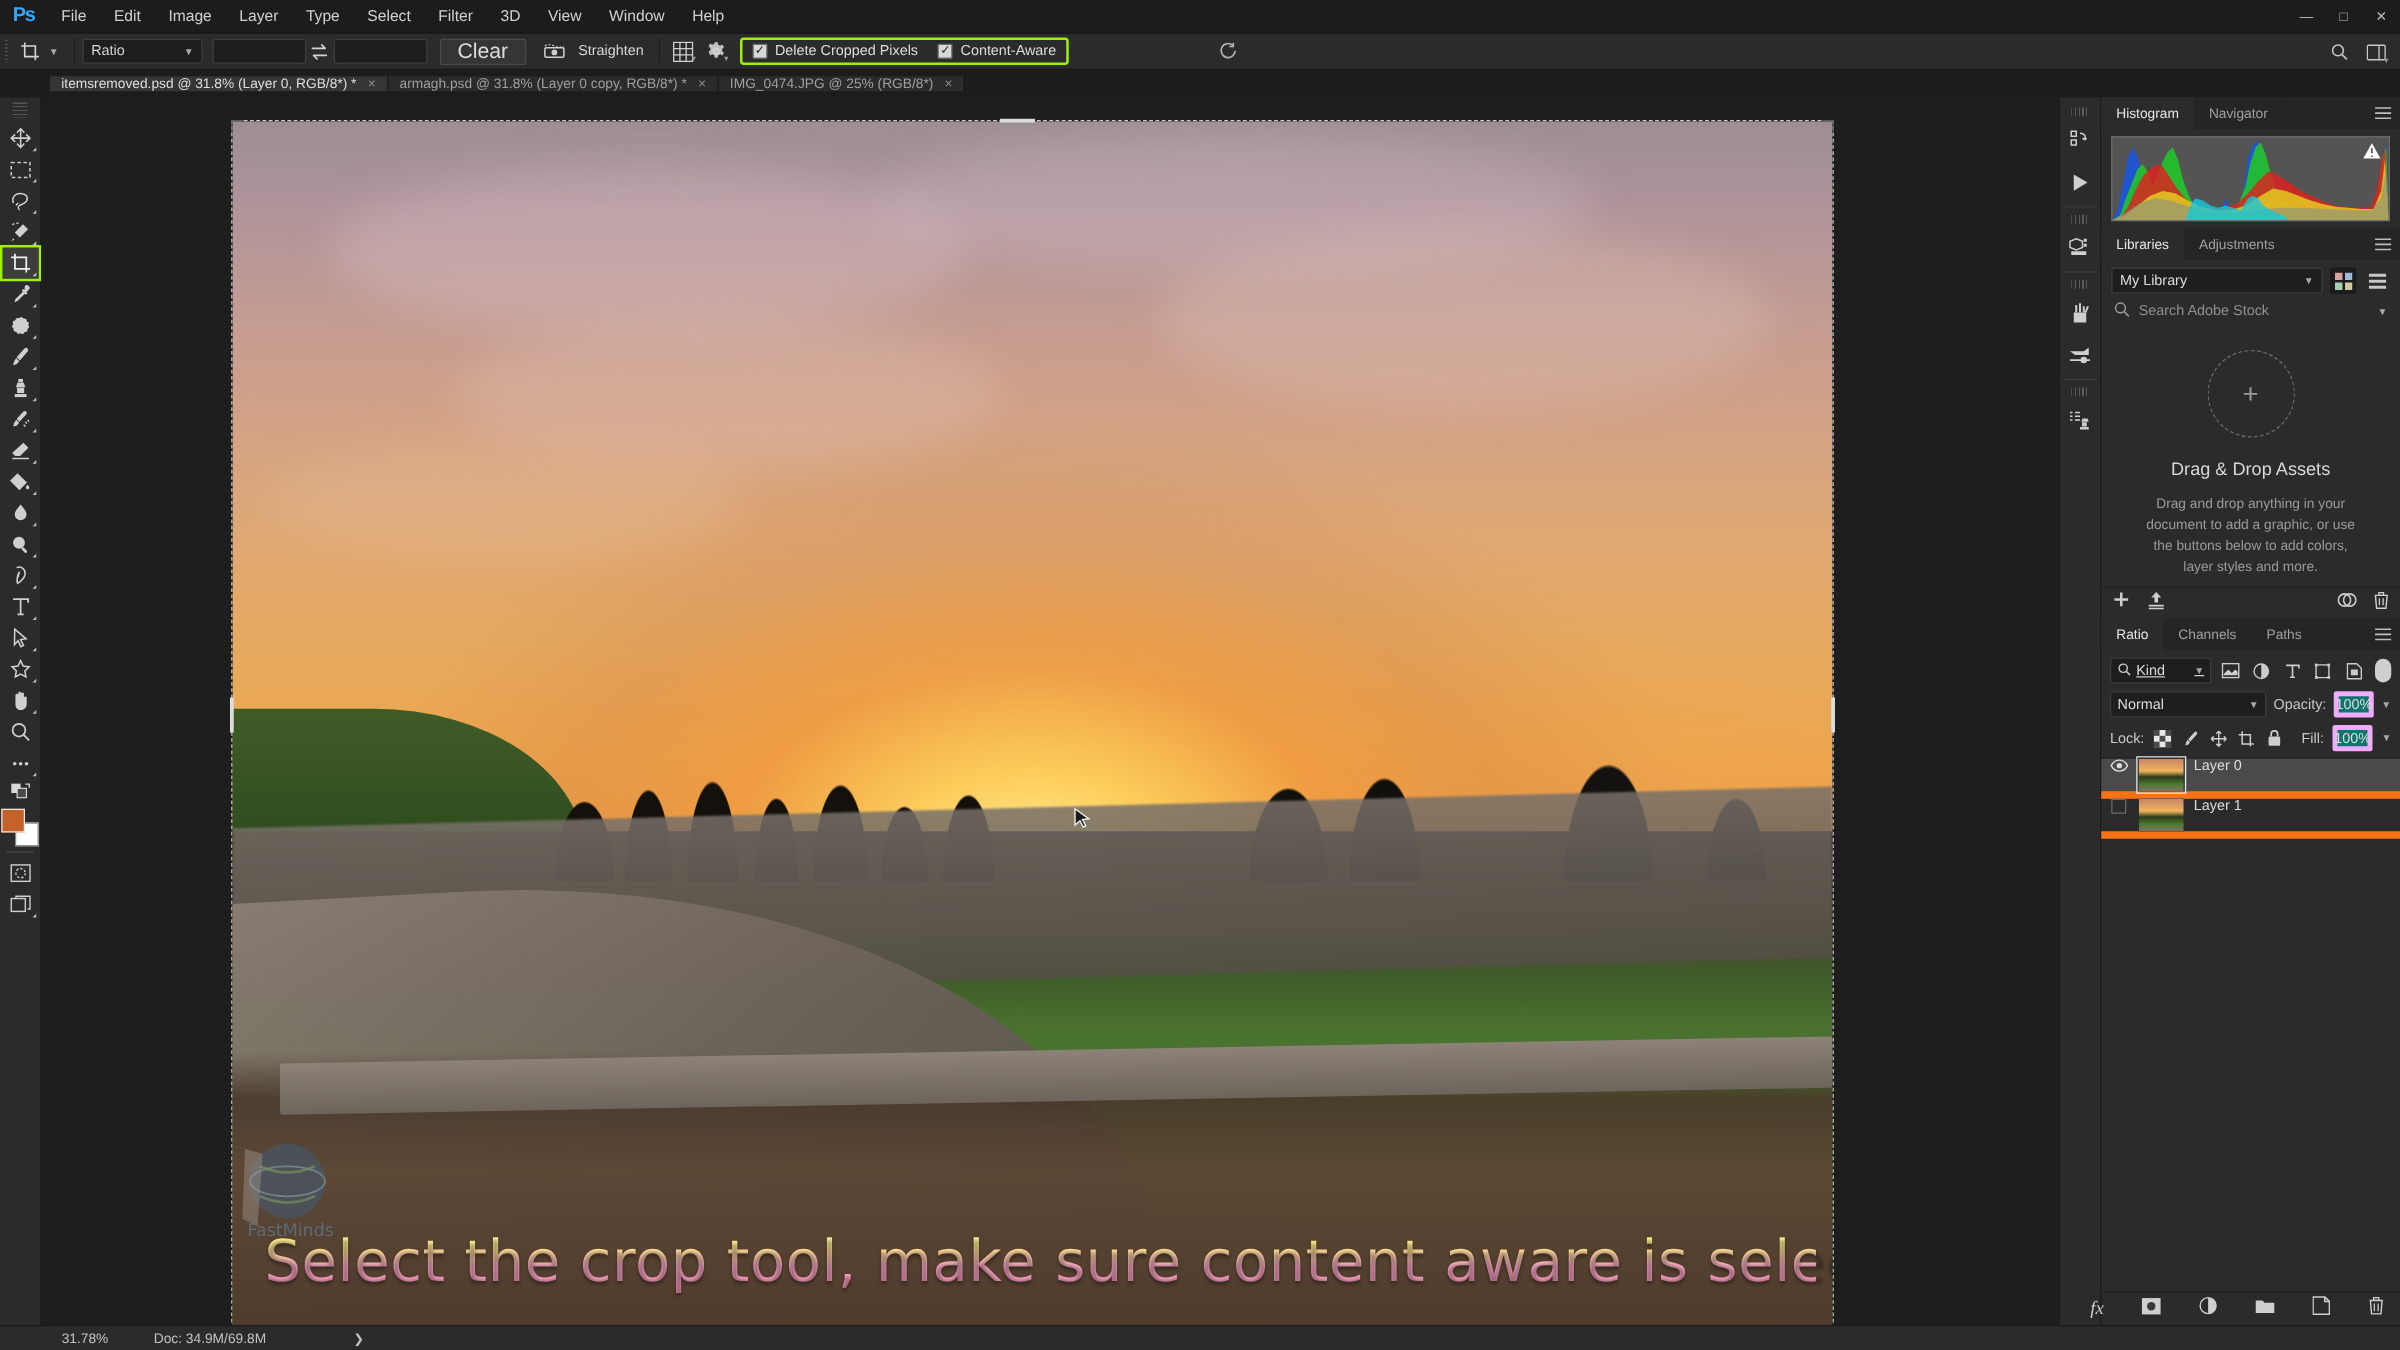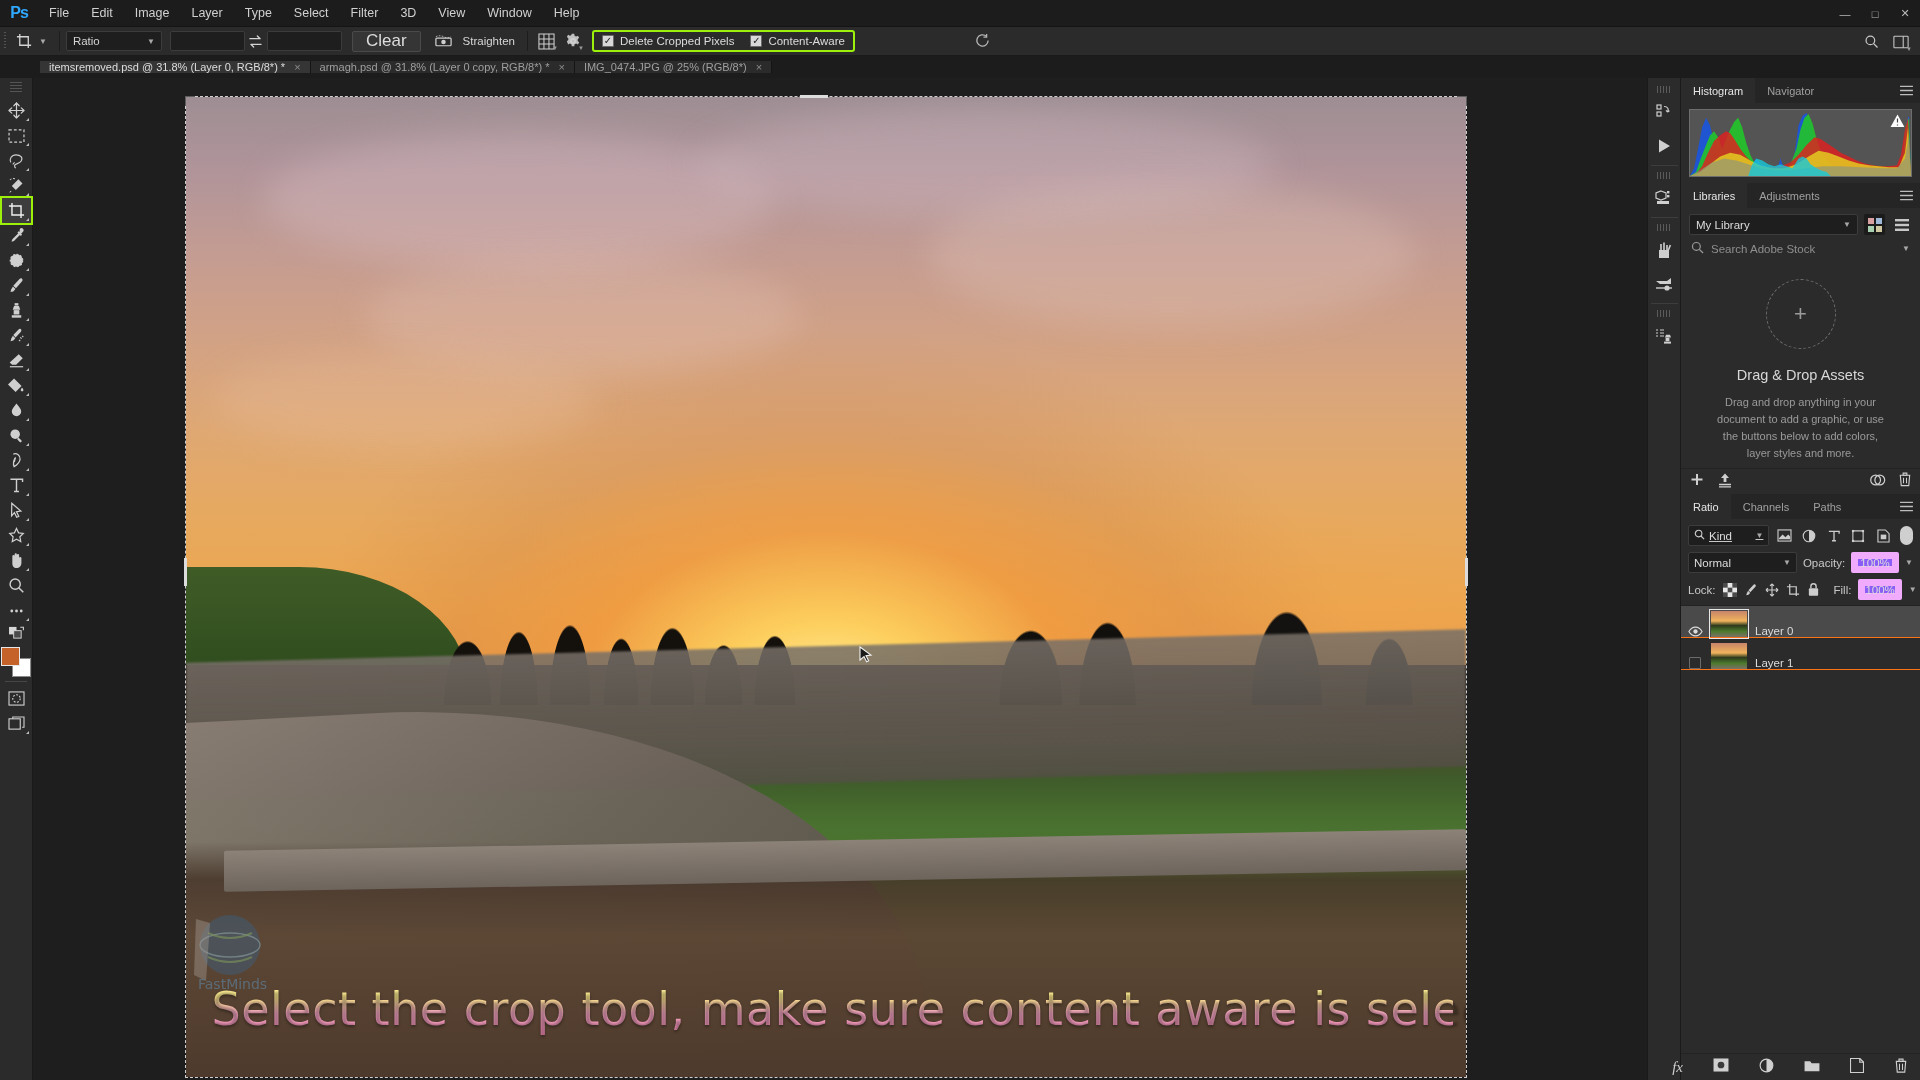--- a/index.html
+++ b/index.html
@@ -208,26 +208,26 @@
      border-top:1px solid #232323; color:#cfcfcf;}
   .lib-footer .sp { flex:1; }
   .layers-filter { display:flex; align-items:center; gap:6px; padding:6px 7px 4px;text-decoration:underline; }
   .kind { background:#1e1e1e;border:1px solid #3c3c3c;border-radius:2px;height:21px;width:83px;
     display:flex;align-items:center;justify-content:space-between;padding:0 5px;font-size:11.5px;color:#dcdcdc;gap:4px;}
   .fic { width:19px;height:19px;display:flex;align-items:center;justify-content:center;color:#cdcdcd;}
   .toggle-pill { width:13px;height:19px;border-radius:7px;background:#cfcfcf; margin-left:2px;}
   .blendrow { display:flex; align-items:center; gap:6px; padding:2px 7px 3px; font-size:11.5px;}
   .blend { background:#1e1e1e;border:1px solid #3c3c3c;border-radius:2px;height:21px;flex:1;
     display:flex;align-items:center;justify-content:space-between;padding:0 5px;color:#dcdcdc;}
-  .numbox { background:#8b5cf6;border:7px solid #f0abfc;border-radius:2px;height:21px;width:48px;
+  .numbox { background:#0f766e;border:4px solid #f0abfc;border-radius:2px;height:21px;width:32px;
     display:flex;align-items:center;justify-content:center;color:#dcdcdc;font-size:11.5px;}
   .lockrow { display:flex; align-items:center; gap:7px; padding:3px 7px 5px; font-size:11.5px;}
   .layer-list { border-top:1px solid #232323; }
-  .layer-row { display:flex; align-items:flex-end; height:32px; gap:8px; padding:0 6px;
-     border-bottom:1px solid #f97316; }
+  .layer-row { display:flex; align-items:flex-start; height:32px; gap:8px; padding:0 6px;
+     border-bottom:6px solid #f97316; }
   .layer-row.selected { background:#4a4a4a; }
   .eye { width:16px; display:flex; align-items:center; justify-content:center; color:#dcdcdc;}
   .eyebox { width:12px;height:12px;border:1px solid #6b6b6b;border-radius:1px;}
   .thumb { width:36px;height:26px; background:#222; position:relative; overflow:hidden;}
   .thumb.selected { outline:1px solid #e8e8e8; outline-offset:1px;}
   .layer-name { font-size:11.5px; color:#dcdcdc;}
   .layers-footer { margin-top:auto; height:27px; display:flex; align-items:center; justify-content:flex-end;
     gap:30px; padding:0 12px; border-top:1px solid #232323; color:#b9b9b9;}
 
   
@@ -905,13 +905,19 @@
             <svg width="14" height="15" viewBox="0 0 14 16">
                 <path d="M2 3.6h10l-1 11.4H3z" fill="none" stroke="#cfcfcf" stroke-width="1.2"></path>
                 <path d="M4.8 1.2h4.4v2.4H4.8zM5.4 6.2v6.6M8.6 6.2v6.6" stroke="#cfcfcf" stroke-width="1.1" fill="none"></path>
               </svg>
           </span>
         </div>
       </div>
     </div>
   </div>
 
+  <div class="statusbar">
+    <div style="width:33px"></div>
+    <div class="zoomfield">31.78%</div>
+    <div class="docinfo">Doc: 34.9M/69.8M</div>
+    <div class="st-caret">❯</div>
+  </div>
 </div>
 
 </body></html>

